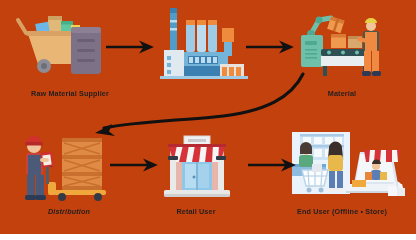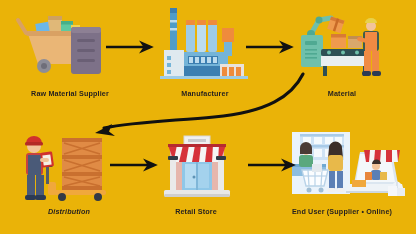--- a/index.html
+++ b/index.html
@@ -1,18 +1,18 @@
 <!DOCTYPE html>
 <html><head>
 <meta charset="utf-8">
 <style>
   html,body{margin:0;padding:0;background:#ffffff;}
   body{width:416px;height:234px;overflow:hidden;
        font-family:"Liberation Sans","DejaVu Sans",sans-serif;}
-  #stage{position:relative;width:416px;height:234px;background:#eab308;}
+  #stage{position:relative;width:416px;height:234px;background:#c2410c;}
   .node{position:absolute;}
   .art{position:absolute;left:0;top:0;}
   .cap{position:absolute;text-align:center;font-size:7.2px;font-weight:bold;
        color:#231f20;letter-spacing:.15px;white-space:nowrap;
        transform:translateX(-50%);}
   .flowline{position:absolute;left:0;top:0;pointer-events:none;}
 </style>
 </head>
 <body>
 
@@ -80,21 +80,20 @@
 
       <rect x="62" y="58" width="24" height="12" fill="#e8e2dc"></rect>
       <g fill="#ef8b3c">
         <rect x="64" y="61" width="5" height="9"></rect>
           <rect x="71" y="61" width="5" height="9"></rect>
         <rect x="78" y="61" width="5" height="9"></rect>
       </g>
       <rect x="2" y="70" width="88" height="3" fill="#9ecbe6"></rect>
     </svg>
   </div>
-  <div class="cap" style="left:205px;top:89px;">Manufacturer</div>
 
   <div class="node" style="left:297px;top:8px;width:92px;height:72px;">
     <svg class="art" width="92" height="72" viewBox="0 0 92 72">
 
       <path d="M14 26 L22 12 L34 10" stroke="#6fc0ab" stroke-width="5" fill="none" stroke-linecap="round" stroke-linejoin="round"></path>
       <circle cx="14" cy="26" r="4" fill="#4fa992"></circle>
       <circle cx="22" cy="12" r="3.5" fill="#4fa992"></circle>
 
       <g transform="rotate(18 38 16)">
         <rect x="32" y="10" width="14" height="13" fill="#ef9a4e"></rect>
@@ -199,21 +198,21 @@
 
       <rect x="12" y="26" width="6" height="32" fill="#eaeaea"></rect>
       <rect x="10" y="24" width="10" height="4" rx="1" fill="#2f3a46"></rect>
       <rect x="60" y="26" width="6" height="32" fill="#eaeaea"></rect>
       <rect x="58" y="24" width="10" height="4" rx="1" fill="#2f3a46"></rect>
 
       <rect x="6" y="58" width="66" height="6" rx="1.5" fill="#e8e8e8"></rect>
       <rect x="6" y="62" width="66" height="3" rx="1.5" fill="#cfcfcf"></rect>
     </svg>
   </div>
-  <div class="cap" style="left:196px;top:207px;">Retail Store</div>
+  <div class="cap" style="left:196px;top:207px;">Retail User</div>
 
   <div class="node" style="left:290px;top:128px;width:116px;height:72px;">
     <svg class="art" width="116" height="72" viewBox="0 0 116 72">
 
       <rect x="2" y="4" width="58" height="62" fill="#eaf3fb"></rect>
       <rect x="10" y="6" width="44" height="26" fill="#cfe3f5"></rect>
       <rect x="10" y="6" width="44" height="2.5" fill="#a9cbe8"></rect>
       <rect x="10" y="17" width="44" height="2.5" fill="#a9cbe8"></rect>
       <g fill="#f5fafd">
         <rect x="13" y="9" width="8" height="7"></rect>
@@ -271,21 +270,21 @@
       <path d="M56 63 L114 63 L114 65 L56 65 Z" fill="#cdd8e2"></path>
 
       <ellipse cx="107" cy="60" rx="5" ry="6.5" fill="#f0f4f8"></ellipse>
       <path d="M107 54 L107 60" stroke="#c6d2dc" stroke-width="1"></path>
 
       <rect x="98" y="58" width="9" height="10" fill="#f5f7fa"></rect>
       <rect x="107" y="60" width="8" height="8" fill="#e9edf2"></rect>
       <rect x="62" y="52" width="14" height="7" fill="#f0a83c"></rect>
     </svg>
   </div>
-  <div class="cap" style="left:342px;top:207px;">End User (Supplier • Online)</div>
+  <div class="cap" style="left:342px;top:207px;">End User (Offline • Store)</div>
 
   <svg class="flowline" width="416" height="234" viewBox="0 0 416 234">
     <defs>
       <marker id="ah" markerWidth="7" markerHeight="7" refX="4.6" refY="3" orient="auto" markerUnits="strokeWidth">
         <path d="M0,0.3 L6.2,3 L0,5.7 L1.9,3 Z" fill="#111111"></path>
       </marker>
     </defs>
 
     <g>
       <line x1="106" y1="47" x2="150" y2="47" stroke="#111111" stroke-width="2.4" marker-end="url(#ah)"></line>

